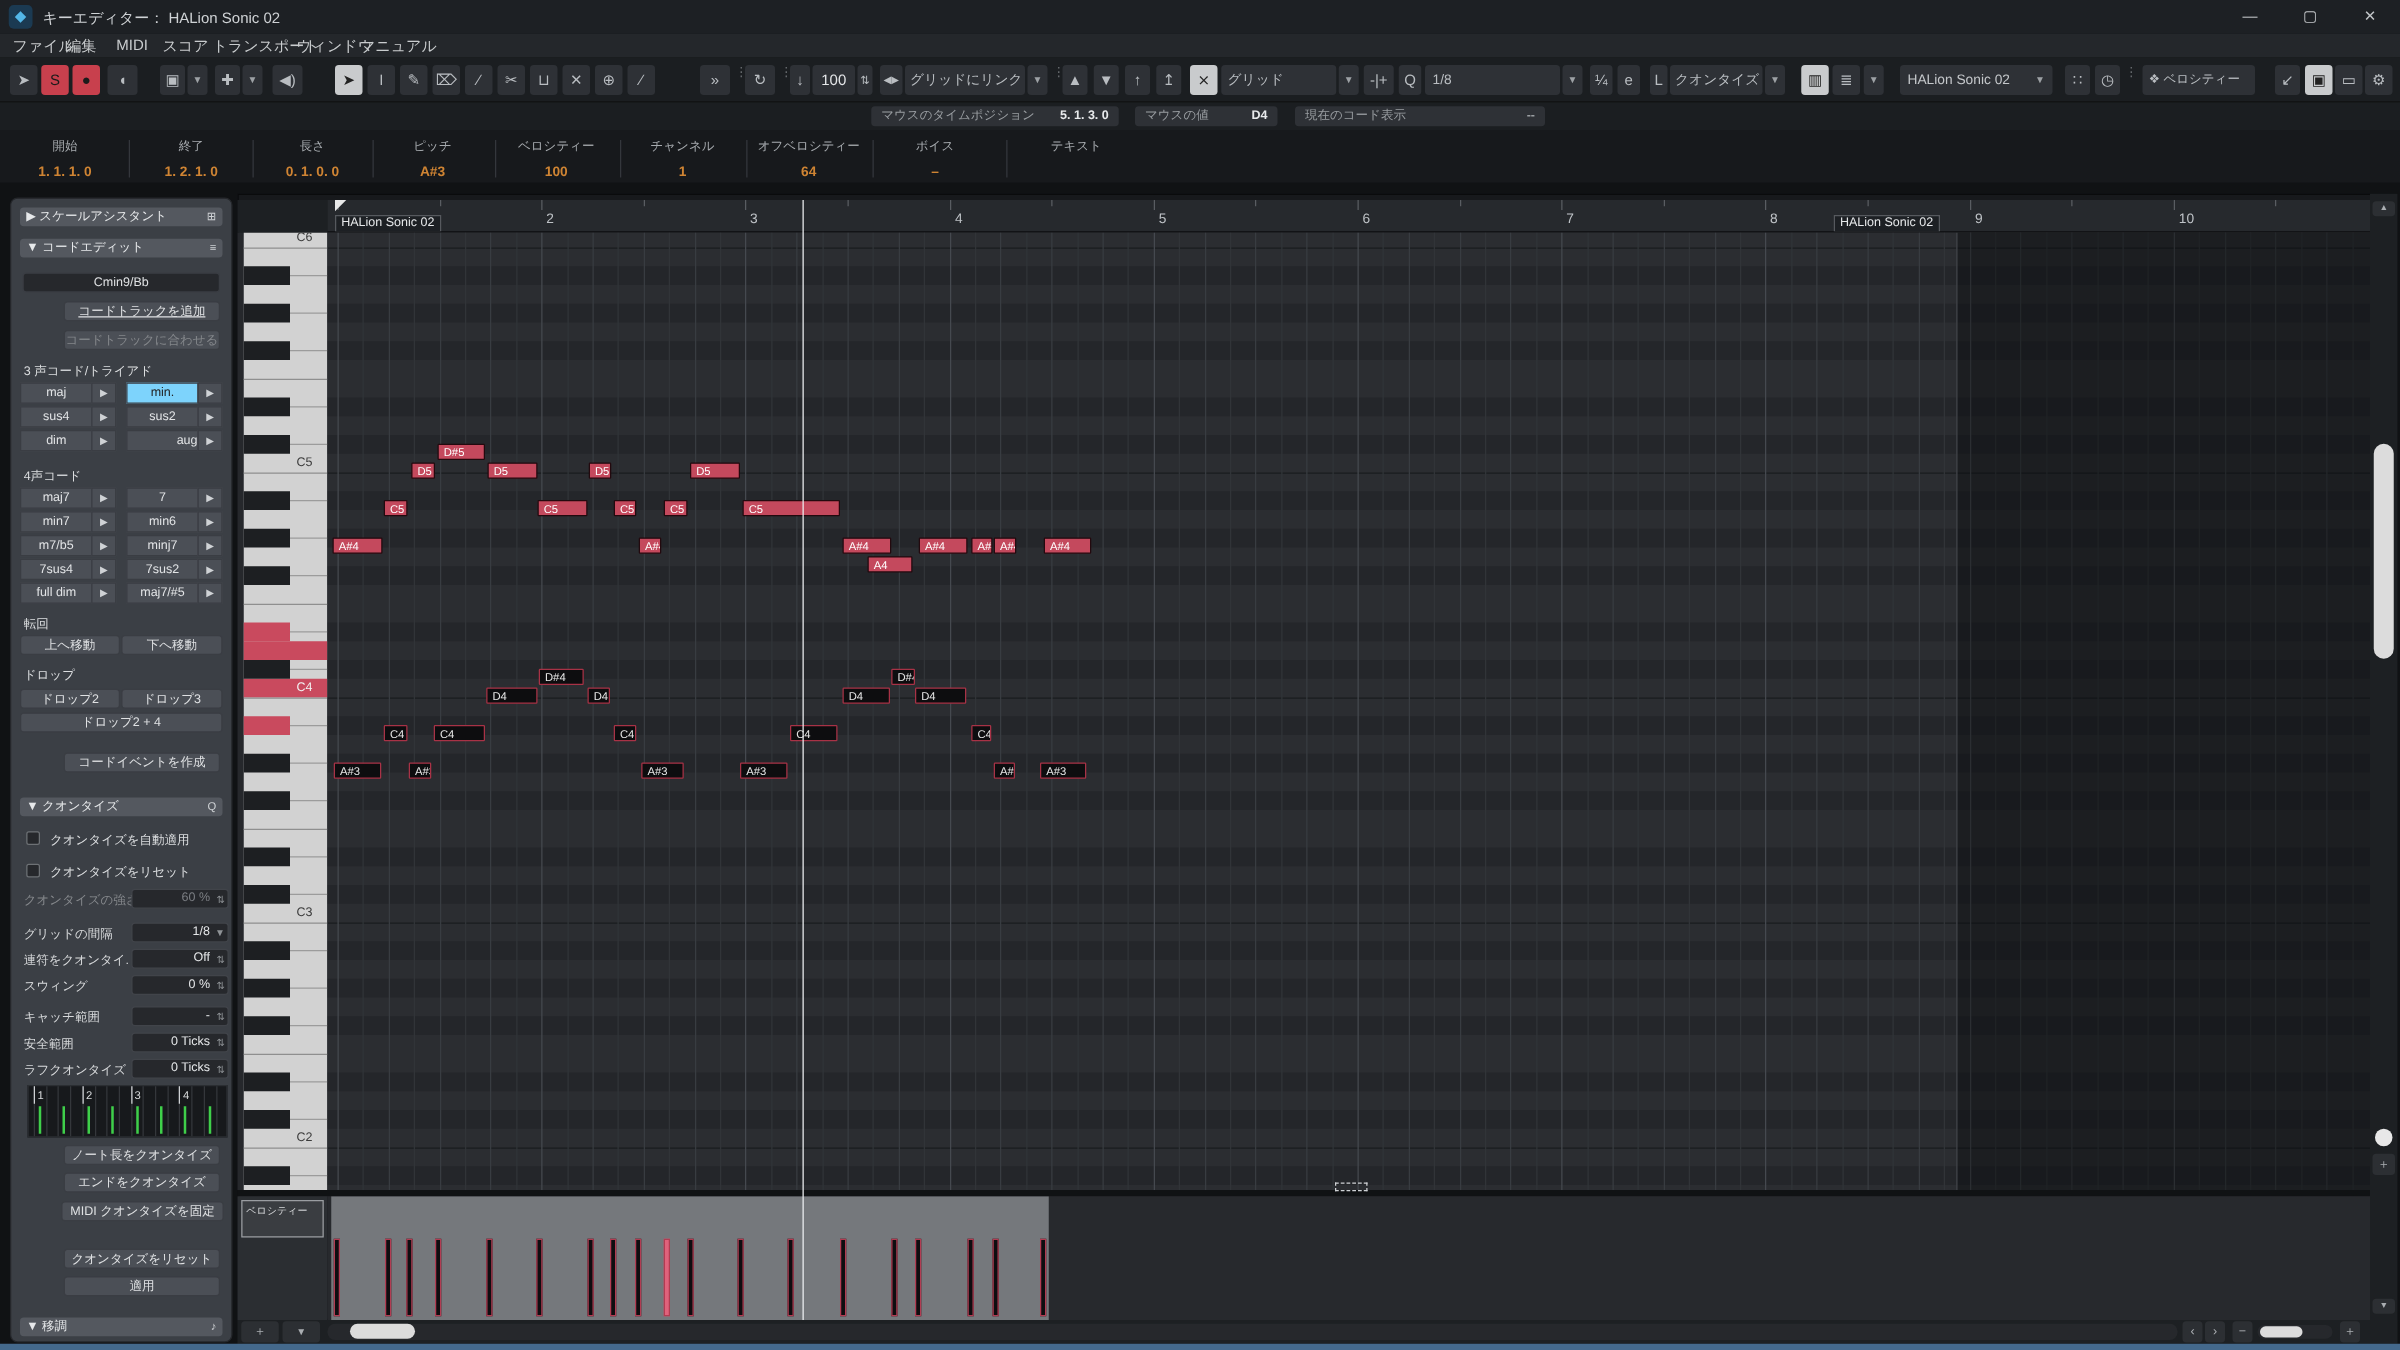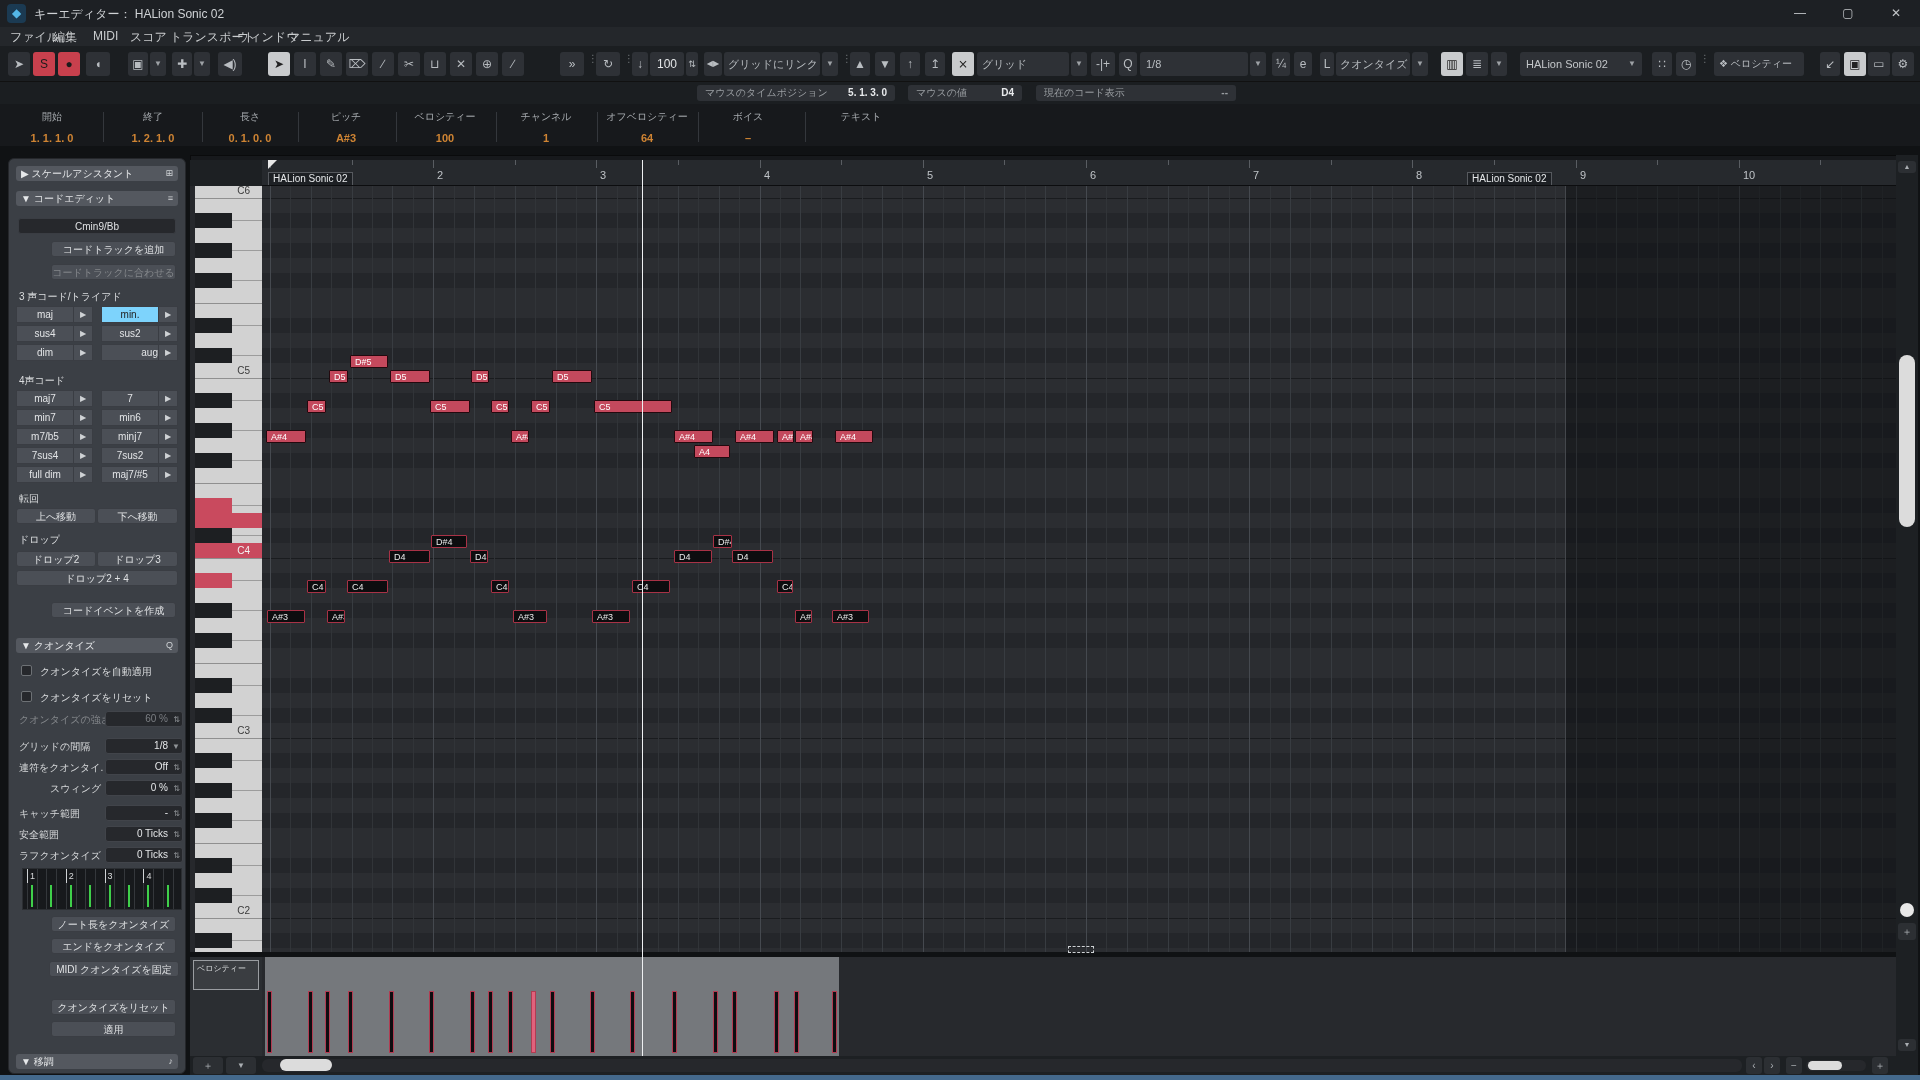--- a/index.html
+++ b/index.html
@@ -248,21 +248,21 @@
       <div class="ifield" style="left: 811px;">
         <div class="lab">テキスト</div>
         <div class="val"></div>
       </div>
     </div>
 
   <div class="abs sidebar" id="sidebar">
       <div class="shead" style="top: 7px;">▶  スケールアシスタント<span class="hicon">⊞</span></div>
       <div class="shead" style="top: 32px;">▼  コードエディット<span class="hicon">≡</span></div>
       <div class="sbtn dark" style="top: 59px; left: 9px; width: 158px;">Cmin9/Bb</div>
-      <div class="sbtn " style="top: 82px; left: 42px; width: 125px;">コードトラックを追加</div>
+      <div class="sbtn " style="top: 82px; left: 42px; width: 125px; text-decoration: underline;">コードトラックを追加</div>
       <div class="sbtn dim" style="top: 105px; left: 42px; width: 125px;">コードトラックに合わせる</div>
       <div class="slabel" style="top: 131px;">3 声コード/トライアド</div>
       <div class="chordrow-name" style="top: 147px; left: 7px; width: 58px;">maj</div>
       <div class="chordrow-arrow" style="top: 147px; left: 64px;">▶</div>
       <div class="chordrow-name sel" style="top: 147px; left: 92px; width: 58px;">min.</div>
       <div class="chordrow-arrow" style="top: 147px; left: 149px;">▶</div>
       <div class="chordrow-name" style="top: 166px; left: 7px; width: 58px;">sus4</div>
       <div class="chordrow-arrow" style="top: 166px; left: 64px;">▶</div>
       <div class="chordrow-name" style="top: 166px; left: 92px; width: 58px;">sus2</div>
       <div class="chordrow-arrow" style="top: 166px; left: 149px;">▶</div>
@@ -303,21 +303,21 @@
       <div class="cb" style="top: 506px; left: 12px;"></div>
       <div class="cblab" style="top: 506px; left: 31px;">クオンタイズを自動適用</div>
       <div class="cb" style="top: 532px; left: 12px;"></div>
       <div class="cblab" style="top: 532px; left: 31px;">クオンタイズをリセット</div>
       <div class="flab dim" style="top: 554px;">クオンタイズの強さ</div>
       <div class="sfield dim" style="top: 552px;">60 %<span class="spin">⇅</span></div>
       <div class="flab" style="top: 581px;">グリッドの間隔</div>
       <div class="sfield" style="top: 579px;">1/8<span class="spin">▼</span></div>
       <div class="flab" style="top: 602px;">連符をクオンタイ.</div>
       <div class="sfield" style="top: 600px;">Off<span class="spin">⇅</span></div>
-      <div class="flab" style="top: 623px; margin-left: 31px;">スウィング</div>
+      <div class="flab" style="top: 623px;">スウィング</div>
       <div class="sfield" style="top: 621px;">0 %<span class="spin">⇅</span></div>
       <div class="flab" style="top: 648px;">キャッチ範囲</div>
       <div class="sfield" style="top: 646px;">-<span class="spin">⇅</span></div>
       <div class="flab" style="top: 669px;">安全範囲</div>
       <div class="sfield" style="top: 667px;">0 Ticks<span class="spin">⇅</span></div>
       <div class="flab" style="top: 690px;">ラフクオンタイズ</div>
       <div class="sfield" style="top: 688px;">0 Ticks<span class="spin">⇅</span></div>
       <div class="beatbox" style="top: 709px;">
         <div style="position: absolute; left: 4px; top: 0px; width: 1px; height: 40px; background: rgb(52, 55, 59);"></div>
         <div style="position: absolute; left: 13.7px; top: 0px; width: 1px; height: 40px; background: rgb(52, 55, 59);"></div>

